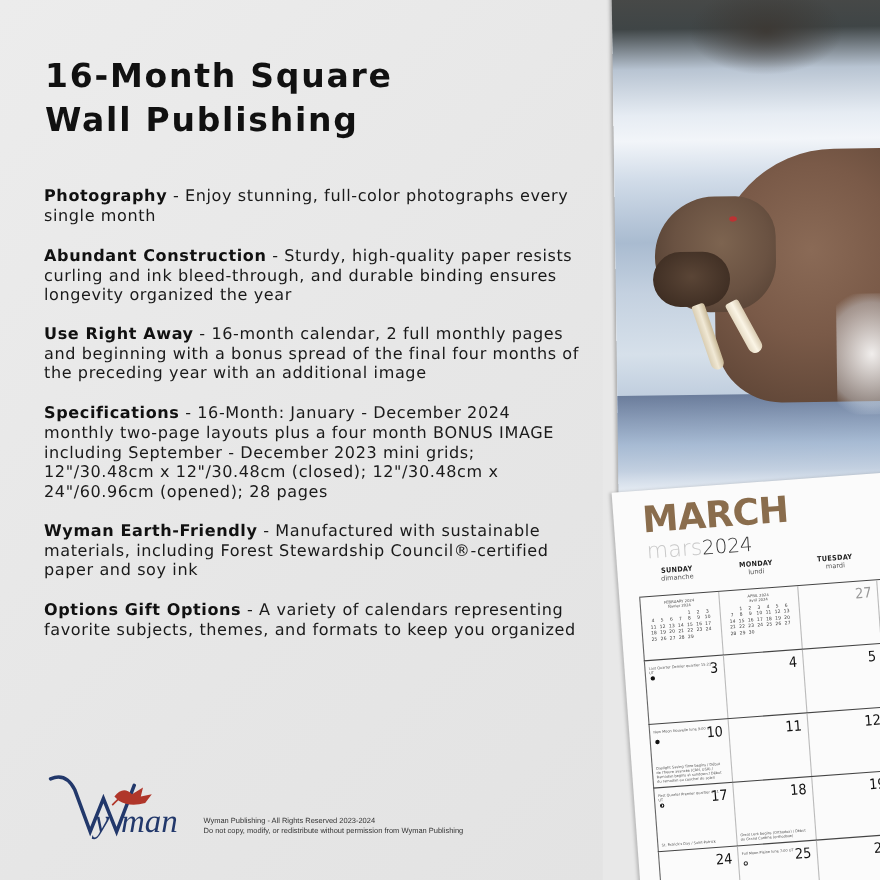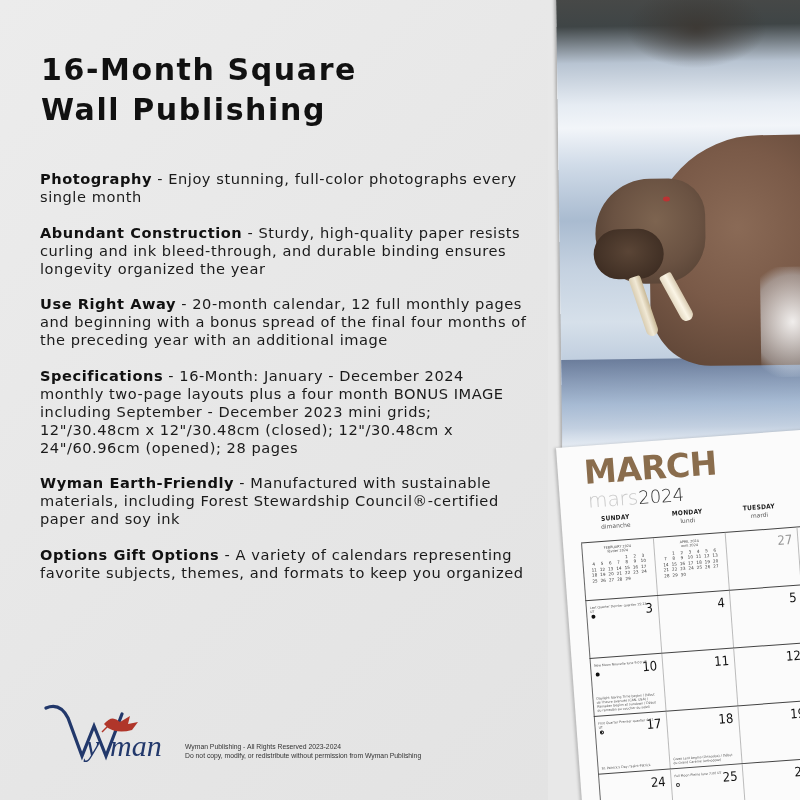--- a/index.html
+++ b/index.html
@@ -117,21 +117,21 @@
 
 <div class="left-panel">
   <h1 class="page-title">
     <span>16-Month Square</span><br>
     <span>Wall Publishing</span>
   </h1>
 
   <div class="features">
     <p class="feature"><span class="ft">Photography</span><span> - Enjoy stunning, full-color photographs every single month</span></p>
     <p class="feature"><span class="ft">Abundant Construction</span><span> - Sturdy, high-quality paper resists curling and ink bleed-through, and durable binding ensures longevity organized the year</span></p>
-    <p class="feature"><span class="ft">Use Right Away</span><span> - 20-month calendar, 12 full monthly pages and beginning with a bonus spread of the final four months of the preceding year with an additional image</span></p>
+    <p class="feature"><span class="ft">Use Right Away</span><span> - 16-month calendar, 2 full monthly pages and beginning with a bonus spread of the final four months of the preceding year with an additional image</span></p>
     <p class="feature"><span class="ft">Specifications</span><span> - 16-Month: January - December 2024 monthly two-page layouts plus a four month BONUS IMAGE including September - December 2023 mini grids; 12"/30.48cm x 12"/30.48cm (closed); 12"/30.48cm x 24"/60.96cm (opened); 28 pages</span></p>
     <p class="feature"><span class="ft">Wyman Earth-Friendly</span><span> - Manufactured with sustainable materials, including Forest Stewardship Council®-certified paper and soy ink</span></p>
     <p class="feature"><span class="ft">Options Gift Options</span><span> - A variety of calendars representing favorite subjects, themes, and formats to keep you organized</span></p>
   </div>
 
   <div class="footer">
     <svg class="logo" viewBox="0 0 135 62">
       <path d="M4 4 Q18 -2 26 14 L40 52 L52 22 L64 52 L80 10" fill="none" stroke="#22386b" stroke-width="3.2" stroke-linecap="round"></path>
       <path d="M62 20 Q70 10 78 18 L88 12 L86 20 L96 18 L90 26 Q76 30 66 24 Z" fill="#b0362a"></path>
       <path d="M66 22 L60 28" stroke="#b0362a" stroke-width="1.5"></path>

